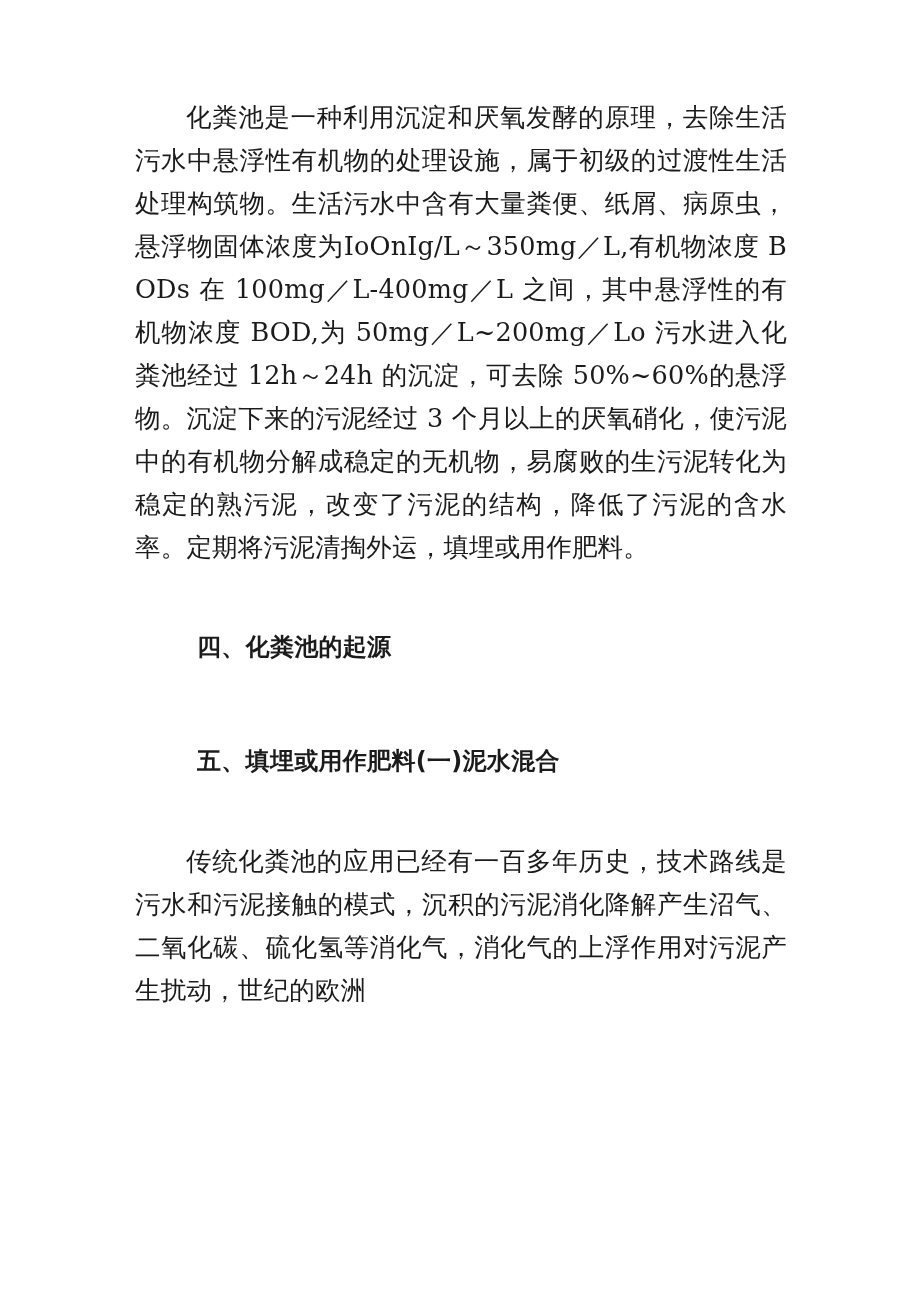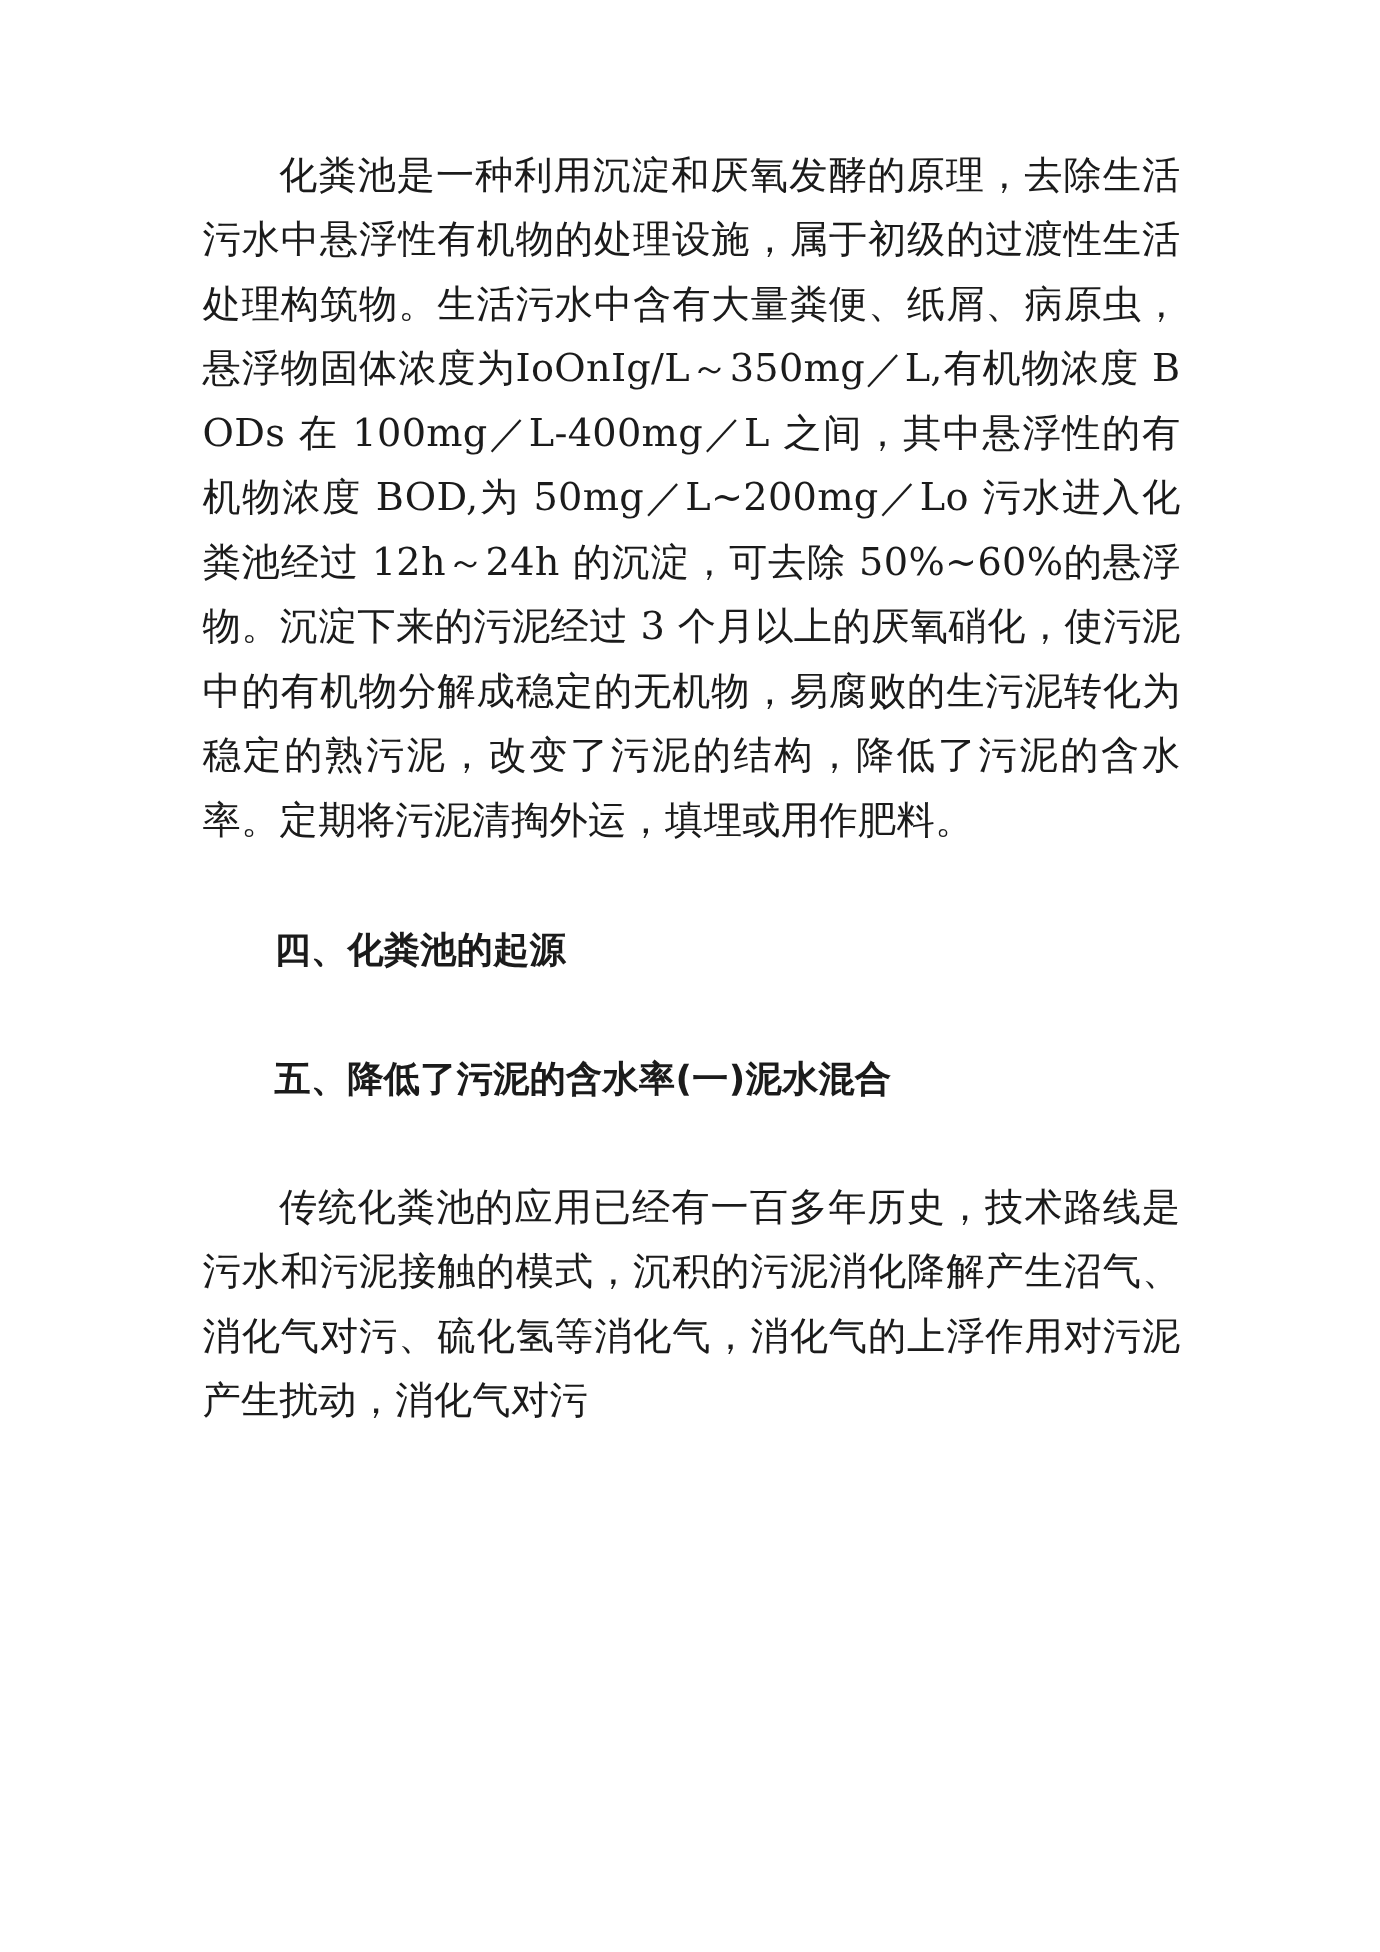--- a/index.html
+++ b/index.html
@@ -42,21 +42,21 @@
   }
 
   
   .heading {
     font-family: "DejaVu Sans", "Liberation Sans", sans-serif;
     font-size: 24px;
     line-height: 43px;
     color: #1b1b1b;
     text-align: left;
     text-indent: 2em;
-    margin: 0;
+    margin: 14px;
     letter-spacing: 0.3px;
   }
 
   
   .gap-full { height: 43px; }
 
   .blk { display: block; }
 </style>
 </head>
 <body>
@@ -66,20 +66,20 @@
 
     <p class="para blk">化粪池是一种利用沉淀和厌氧发酵的原理，去除生活污水中悬浮性有机物的处理设施，属于初级的过渡性生活处理构筑物。生活污水中含有大量粪便、纸屑、病原虫，悬浮物固体浓度为IoOnIg/L～350mg／L,有机物浓度 BODs 在 100mg／L-400mg／L 之间，其中悬浮性的有机物浓度 BOD,为 50mg／L~200mg／Lo 污水进入化粪池经过 12h～24h 的沉淀，可去除 50%~60%的悬浮物。沉淀下来的污泥经过 3 个月以上的厌氧硝化，使污泥中的有机物分解成稳定的无机物，易腐败的生污泥转化为稳定的熟污泥，改变了污泥的结构，降低了污泥的含水率。定期将污泥清掏外运，填埋或用作肥料。</p>
 
     <div class="gap-full"></div>
 
     <h2 class="heading blk">四、化粪池的起源</h2>
 
 
     <div class="gap-full"></div>
 
-    <h2 class="heading blk">五、降低了污泥的含水率(一)泥水混合</h2>
+    <h2 class="heading blk">五、填埋或用作肥料(一)泥水混合</h2>
 
     <div class="gap-full"></div>
 
-    <p class="para blk">传统化粪池的应用已经有一百多年历史，技术路线是污水和污泥接触的模式，沉积的污泥消化降解产生沼气、消化气对污、硫化氢等消化气，消化气的上浮作用对污泥产生扰动，消化气对污</p>
+    <p class="para blk">传统化粪池的应用已经有一百多年历史，技术路线是污水和污泥接触的模式，沉积的污泥消化降解产生沼气、二氧化碳、硫化氢等消化气，消化气的上浮作用对污泥产生扰动，世纪的欧洲</p>
 
   </div>
 </div>
 
 </body></html>

